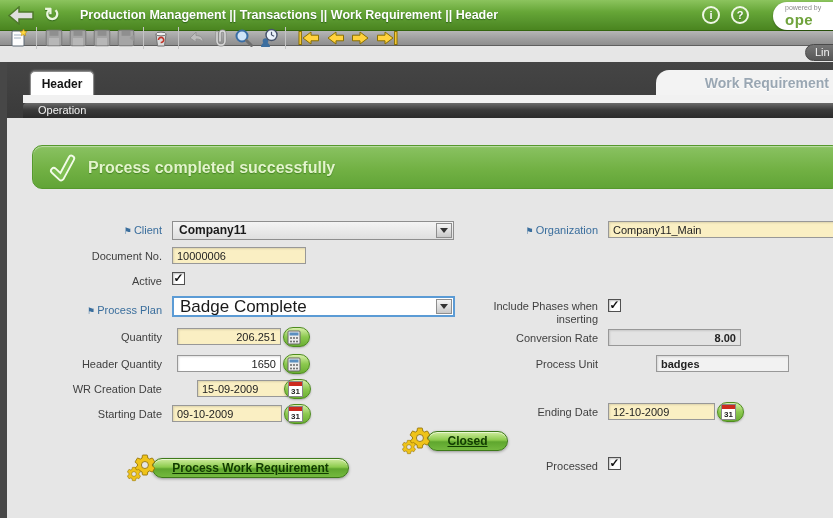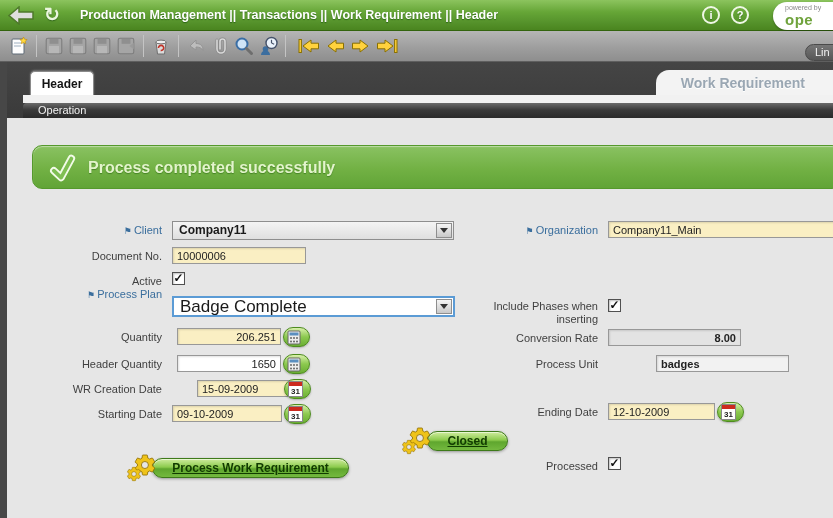--- a/index.html
+++ b/index.html
@@ -18,39 +18,39 @@
   .round-ic { position:absolute; top:6px; width:18px; height:18px; border:2px solid #EFF7E6;
     border-radius:50%; color:#FFFFFF; font-weight:bold; font-size:11px; text-align:center;
     line-height:14px; cursor:pointer; text-shadow:0 1px 0 rgba(0,60,0,.4); }
   .ic-info { left:702px; } .ic-help { left:731px; }
   .logo { position:absolute; right:-16px; top:2px; width:76px; height:28px; background:#FFFFFF;
     border-radius:14px 0 0 14px; padding:2px 0 0 12px; box-shadow:0 1px 2px rgba(0,0,0,.3); }
   .logo .pw { display:block; font-size:7px; color:#8a8a8a; line-height:8px; }
   .logo .brand { display:block; font-size:15px; font-weight:bold; color:#6FA33C; line-height:15px; letter-spacing:.5px; }
 
   
-  .toolbar { position:absolute; left:0; top:31px; width:833px; height:31px;
+  .toolbar { position:absolute; left:0; top:31px; width:833px; height:15px;
     background:linear-gradient(180deg,#B6B6B6 0%,#9E9E9E 55%,#8E8E8E 100%);
     border-bottom:1px solid #5F5F5F; display:flex; align-items:center; padding-left:7px; }
   .ticon { width:24px; height:24px; display:flex; align-items:center; justify-content:center; cursor:pointer; }
   .tsep { width:1px; height:22px; background:#777; border-right:1px solid #C4C4C4; margin:0 5px; }
   .navgrp { display:flex; align-items:center; margin-left:6px; gap:2px; }
   .linked-btn { position:absolute; left:805px; top:13px; width:60px; height:17px; background:linear-gradient(#767676,#575757);
     border:1px solid #4a4a4a; border-radius:9px; color:#F2F2F2; font-size:11px; line-height:15px;
     padding-left:9px; cursor:pointer; }
 
   
   .tabrow { position:absolute; left:0; top:62px; width:833px; height:58px; background:linear-gradient(180deg,#454545,#3A3A3A); }
   .leftstrip { position:absolute; left:0; top:62px; width:7px; height:456px; background:#474747; }
   .tab-header { position:absolute; left:30px; top:71px; width:64px; height:25px; background:#FFFFFF;
     border:1px solid #8a8a8a; border-bottom:none; border-radius:5px 5px 0 0; text-align:center;
     font-size:12px; font-weight:bold; color:#141414; line-height:24px; cursor:pointer;
     box-shadow:0 -1px 2px rgba(255,255,255,.25); }
   .wr-tab { position:absolute; left:656px; top:70px; width:177px; height:26px; background:#F3F3F3;
-    border-radius:13px 0 0 0; text-align:right; padding-right:28px; font-size:14px; font-weight:bold;
+    border-radius:13px 0 0 0; text-align:right; padding-right:4px; font-size:14px; font-weight:bold;
     color:#9AA7B3; line-height:27px; text-shadow:0 1px 0 #fff; }
   .pagestrip { position:absolute; left:23px; top:95px; width:810px; height:8px; background:#F1F1F1; }
   .opbar { position:absolute; left:23px; top:103px; width:810px; height:15px;
     background:linear-gradient(180deg,#6B6B6B 0%,#3B3B3B 45%,#2B2B2B 100%);
     border-radius:4px 0 0 0; color:#F2F2F2; font-size:11px; line-height:15px; padding-left:15px; cursor:pointer; }
 
   
   .content { position:absolute; left:7px; top:118px; width:826px; height:400px; background:#E6E6E6; }
 
   
@@ -250,21 +250,21 @@
         <span class="arr-down"></span>
       </span>
   </div>
 
   <div class="flabel lcol" style="top:250px;">Document No.</div>
   <input class="tinput yellow" style="left: 172px; top: 247px; width: 134px;" value="10000006">
 
   <div class="flabel lcol" style="top:275px;">Active</div>
   <span class="cbox" style="left:172px; top:272px;">✓</span>
 
-  <div class="flabel lcol req" style="top:288px;"><span class="flag">⚑</span><span>Process Plan</span></div>
+  <div class="flabel lcol req" style="top:304px;"><span class="flag">⚑</span><span>Process Plan</span></div>
   <div class="combo focus" style="left:172px; top:296px; width:283px;">
     <span class="combo-text">Badge Complete</span>
     <span class="combo-btn">
         <span class="arr-down"></span>
       </span>
   </div>
 
   <div class="flabel lcol" style="top:331px;">Quantity</div>
   <input class="tinput yellow num" style="left: 177px; top: 328px; width: 104px;" value="206.251">
   <span class="pillbtn" style="left:283px; top:327px;">

